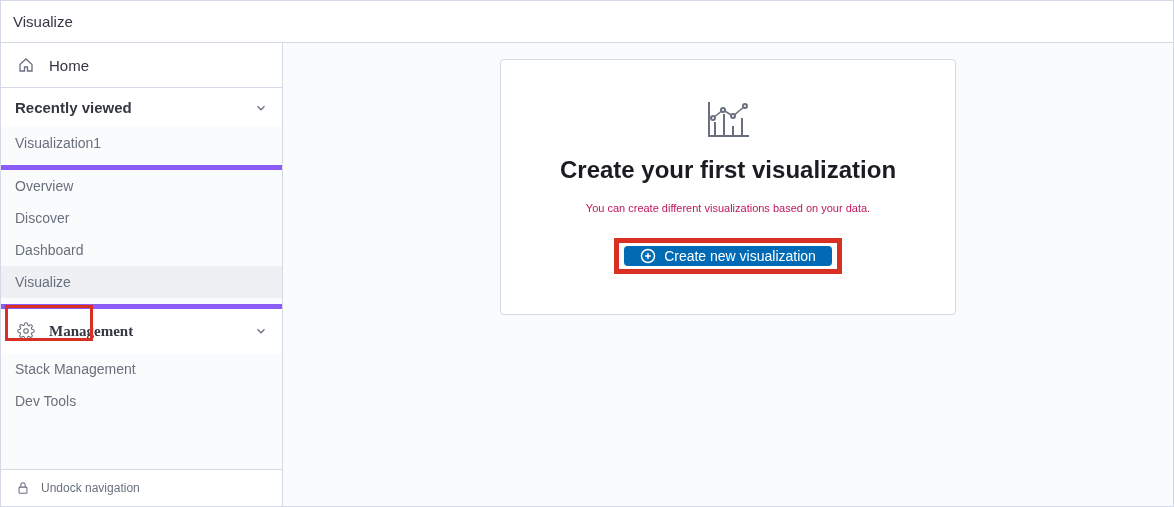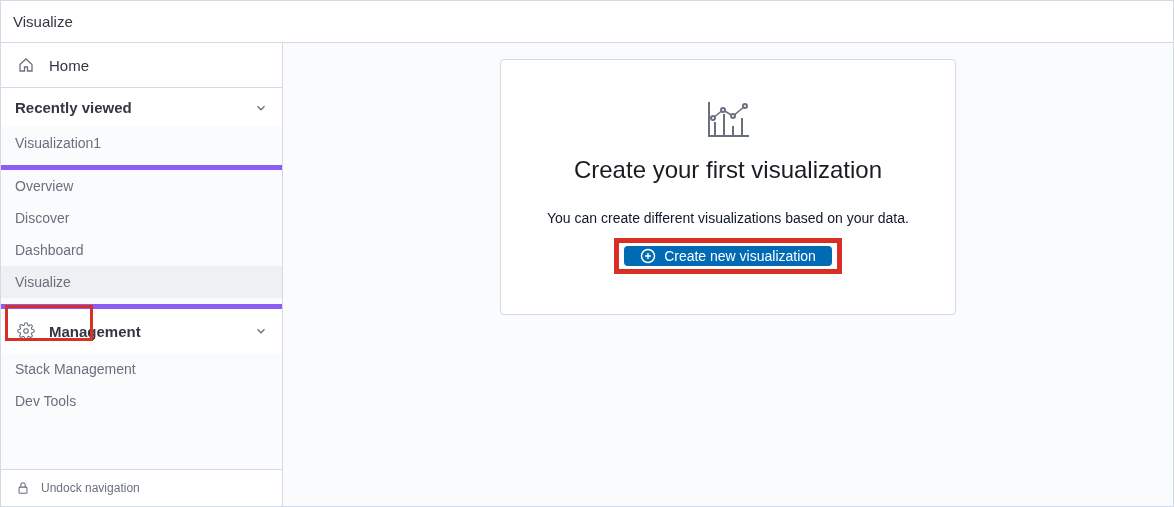--- a/index.html
+++ b/index.html
@@ -96,23 +96,23 @@
 .card {
   width: 456px;
   background: #fff;
   border: 1px solid #d3dae6;
   border-radius: 4px;
   text-align: center;
   padding: 40px 28px 40px;
 }
 .card .big-icon { display:flex; justify-content:center; margin-bottom: 16px; color:#69707d;}
 .card h1 {
-  font-size: 24px; font-weight: 400; color: #1a1c21; margin-bottom: 26px;
-}
-.card p { color: #0f172a; font-size: 14px; margin-bottom: 12px; }
+  font-size: 24px; font-weight: 700; color: #1a1c21; margin-bottom: 18px;
+}
+.card p { color: #be185d; font-size: 11px; margin-bottom: 24px; }
 .btn-wrap { display:inline-block; position: relative; padding: 8px 10px;}
 .primary-btn {
   background: #006bb4;
   color: #fff;
   border: none;
   border-radius: 4px;
   padding: 2px 16px;
   font-size: 14px;
   display: flex; align-items: center; gap: 8px;
   cursor: pointer;
@@ -163,21 +163,21 @@
           </div>
         <div class="nav-sub">
             <span>Dashboard</span>
           </div>
         <div class="nav-sub active">
             <span>Visualize</span>
           </div>
       </div>
 
       <div class="subgroup" style="border-bottom:none;">
-        <div class="nav-item section-head" style="border-bottom:none;">
+        <div class="nav-item section-head" style="border-bottom:none;font-family:Liberation Serif, serif;">
           <span class="sec-icon-wrap">
             <svg width="18" height="18" viewBox="0 0 24 24" fill="none" stroke="currentColor" stroke-width="1.5">
                 <circle cx="12" cy="12" r="3"></circle>
                 <path d="M19.4 15a1.7 1.7 0 0 0 .34 1.87l.06.06a2 2 0 1 1-2.83 2.83l-.06-.06a1.7 1.7 0 0 0-1.87-.34 1.7 1.7 0 0 0-1 1.56V21a2 2 0 0 1-4 0v-.09a1.7 1.7 0 0 0-1.11-1.56 1.7 1.7 0 0 0-1.87.34l-.06.06a2 2 0 1 1-2.83-2.83l.06-.06a1.7 1.7 0 0 0 .34-1.87 1.7 1.7 0 0 0-1.56-1H3a2 2 0 0 1 0-4h.09a1.7 1.7 0 0 0 1.56-1.11 1.7 1.7 0 0 0-.34-1.87l-.06-.06a2 2 0 1 1 2.83-2.83l.06.06a1.7 1.7 0 0 0 1.87.34H9a1.7 1.7 0 0 0 1-1.56V3a2 2 0 0 1 4 0v.09a1.7 1.7 0 0 0 1 1.56 1.7 1.7 0 0 0 1.87-.34l.06-.06a2 2 0 1 1 2.83 2.83l-.06.06a1.7 1.7 0 0 0-.34 1.87V9a1.7 1.7 0 0 0 1.56 1H21a2 2 0 0 1 0 4h-.09a1.7 1.7 0 0 0-1.56 1Z"></path>
               </svg>
           </span>
           <span class="label">Management</span>
           <span class="chev">
             <svg width="14" height="14" viewBox="0 0 16 16" fill="none" stroke="currentColor" stroke-width="1.5">
                 <path d="m4 6 4 4 4-4"></path>

